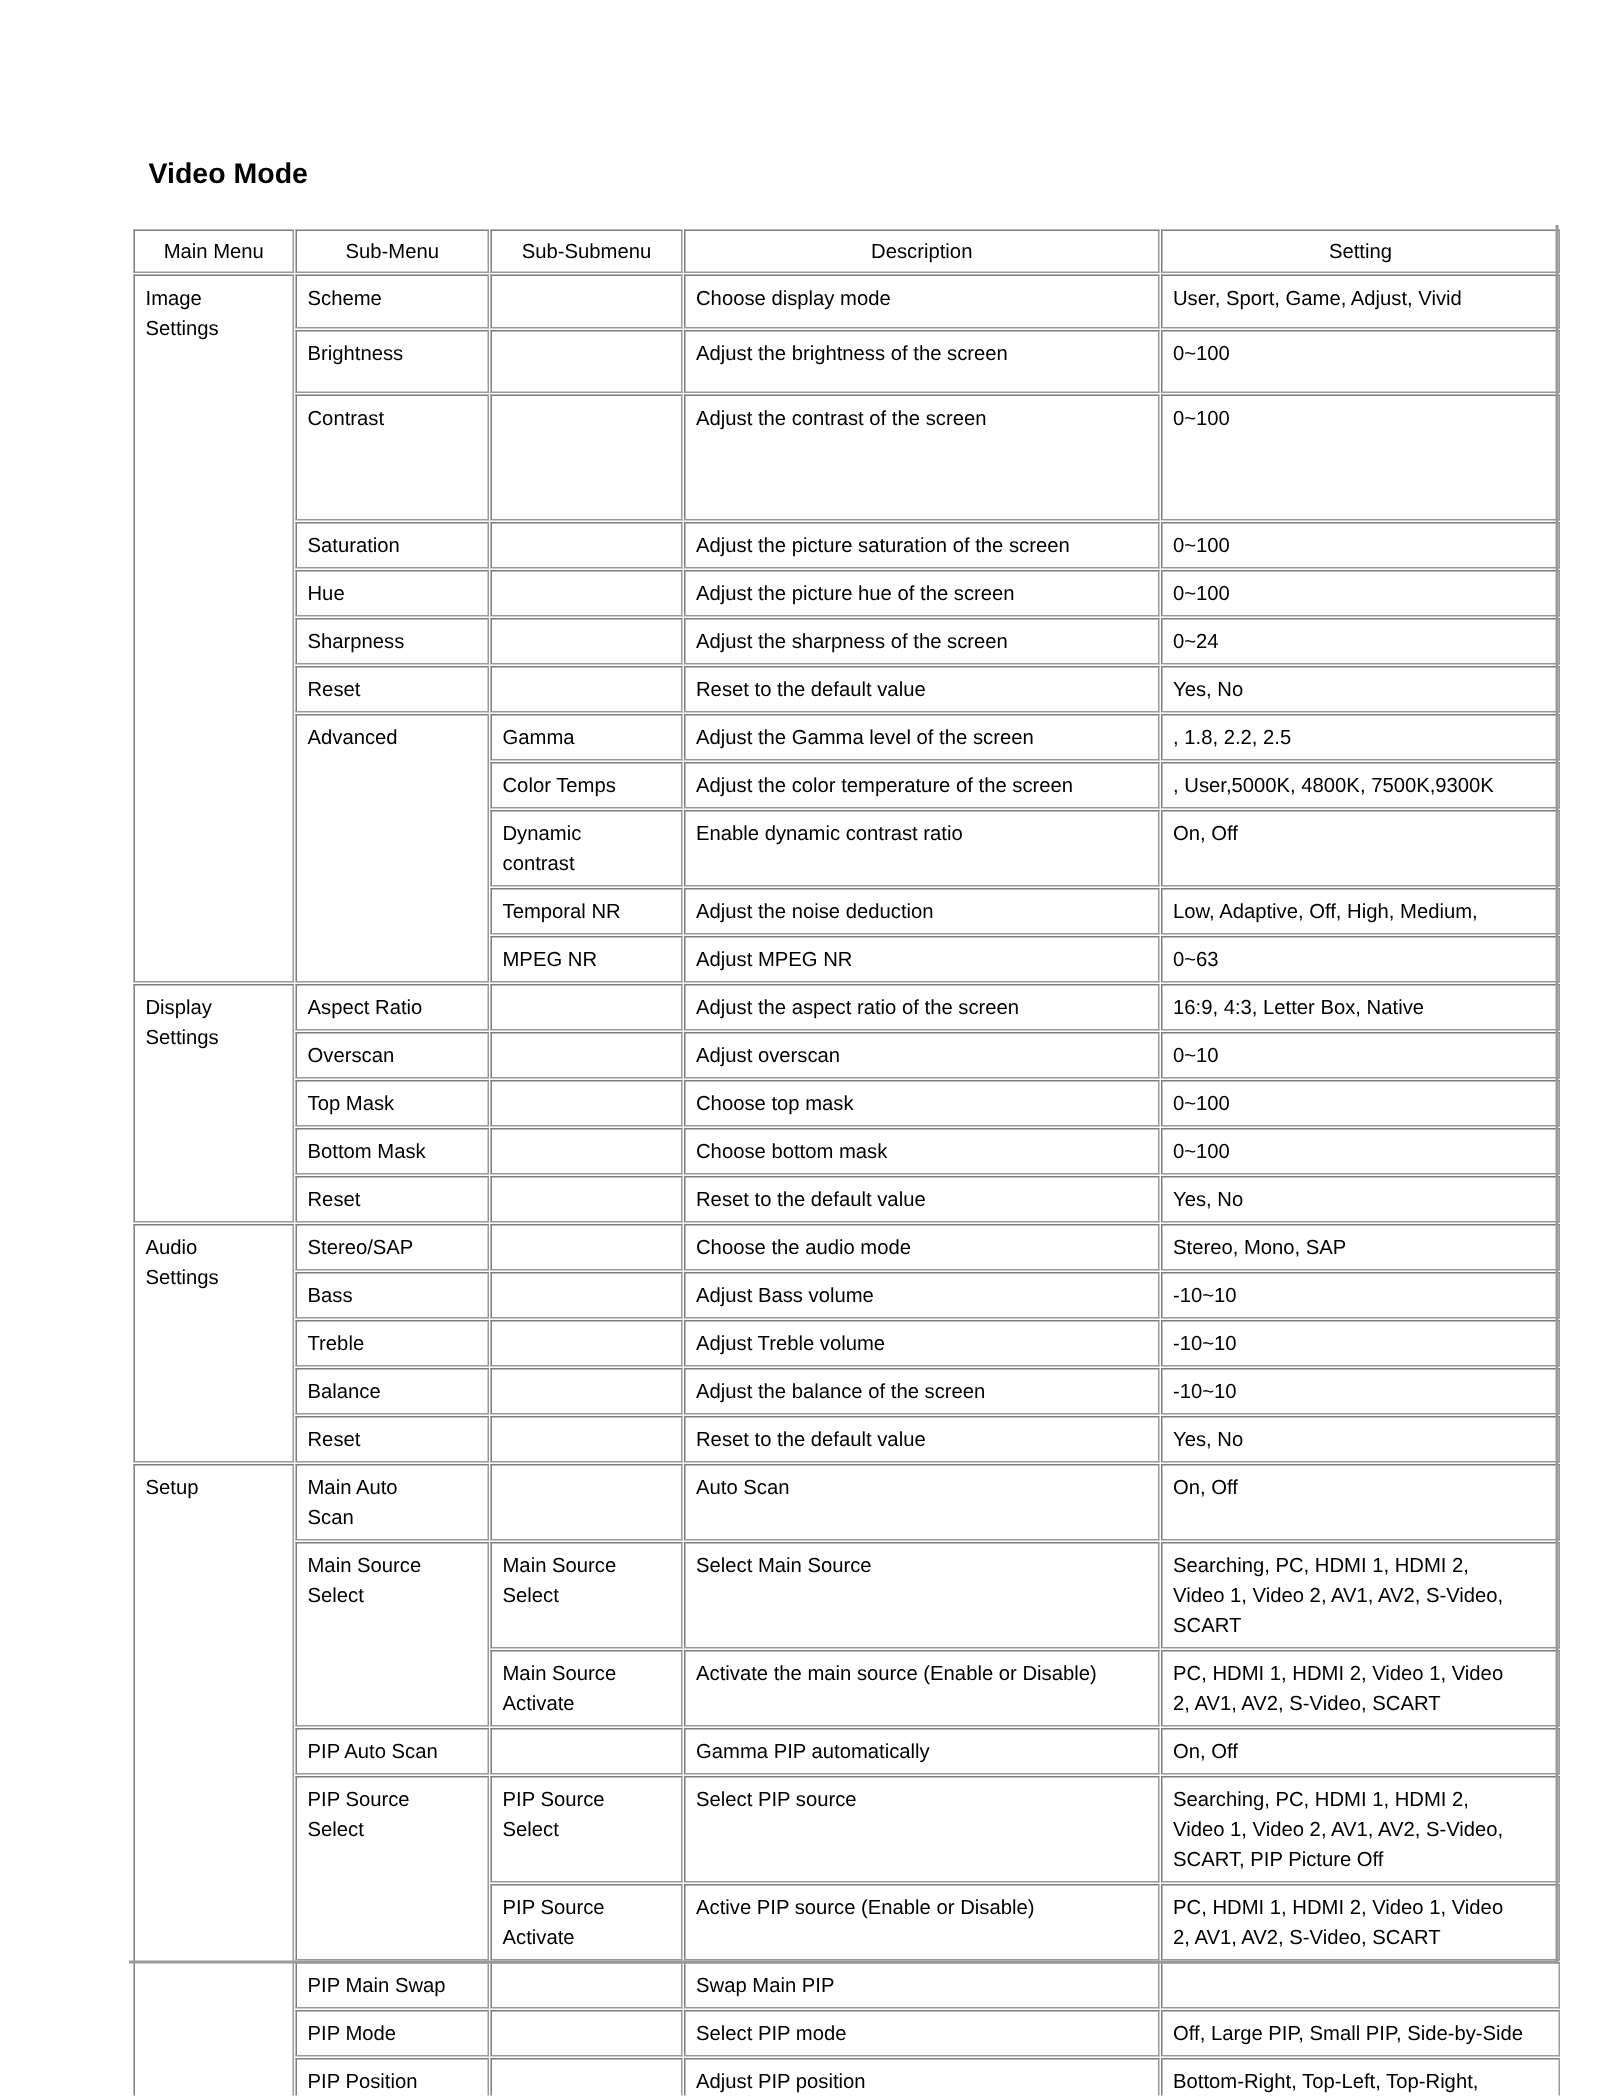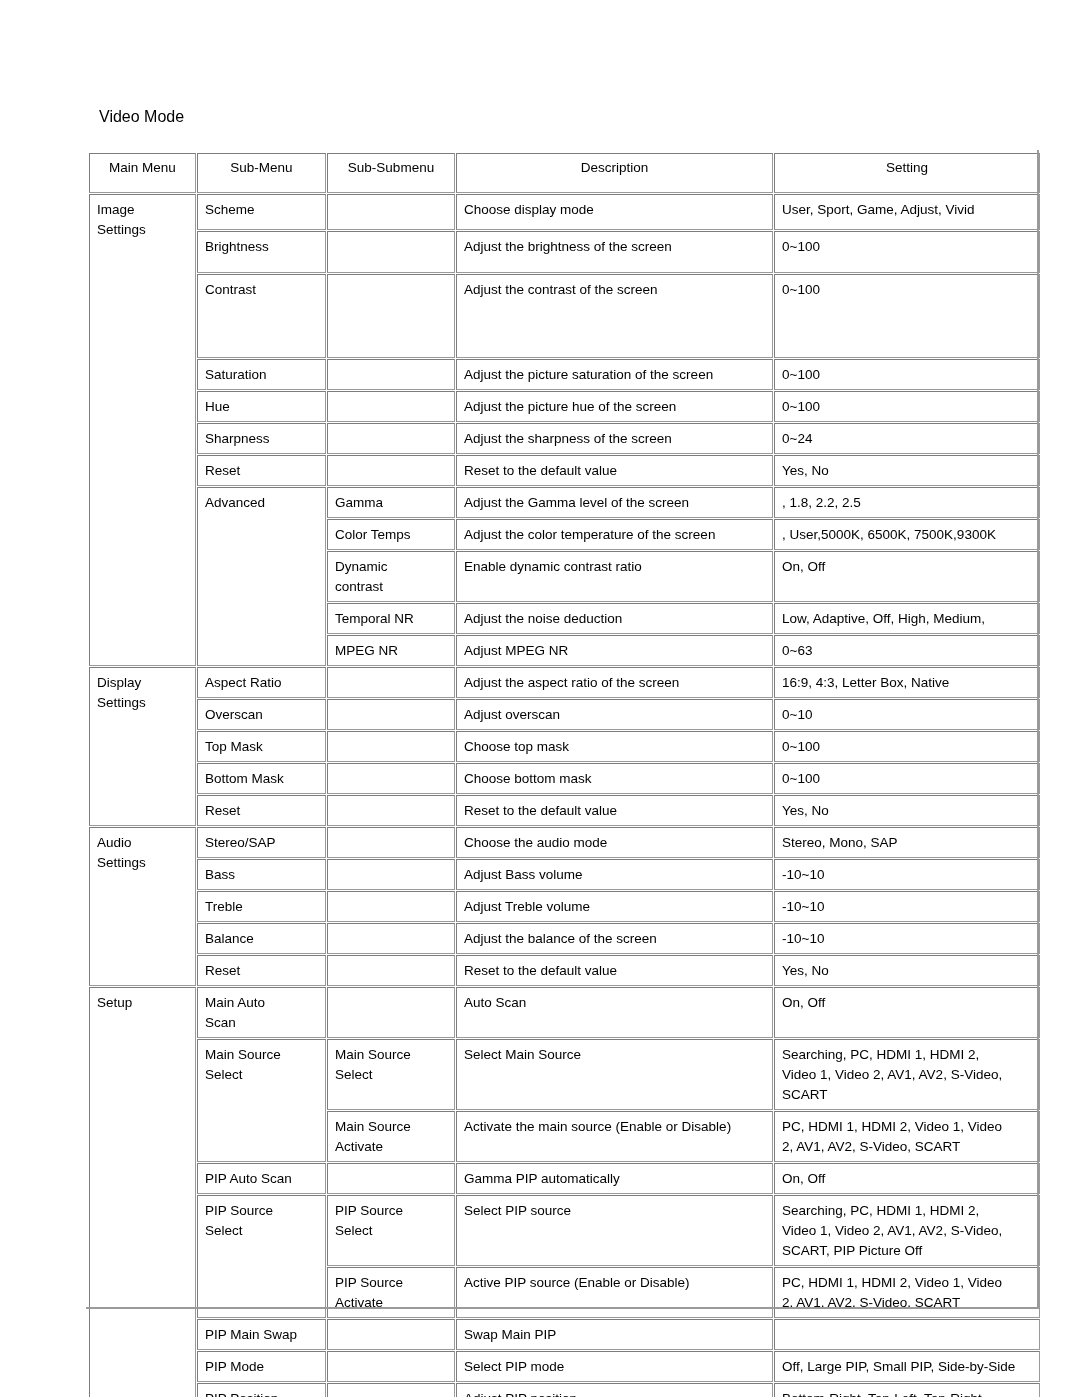--- a/index.html
+++ b/index.html
@@ -36,22 +36,22 @@
     font-weight: bold;
     letter-spacing: -0.1px;
     line-height: 28px;
     padding: 0 3px;
     white-space: nowrap;
   }
   .doc-subtitle {
     position: absolute;
     left: 99px;
     top: 104px;
-    font-size: 16px;
-    font-weight: normal;
+    font-size: 19px;
+    font-weight: bold;
     line-height: 26px;
     white-space: nowrap;
   }
 
   
   .osd-table {
     position: absolute;
     left: 88px;
     top: 152px;
     width: 947px;
@@ -69,21 +69,21 @@
     padding: 5px 7px 4px 7px;
     vertical-align: top;
     font-weight: normal;
     text-align: left;
     line-height: 20px;
     box-sizing: border-box;
   }
   .osd-table thead th {
     text-align: center;
     padding-top: 4px;
-    padding-bottom: 14px;
+    padding-bottom: 3px;
     height: 26px;
   }
   .bold-cell { font-weight: bold; }
 
   
   col.c-main { width: 107px; }
   col.c-sub  { width: 129px; }
   col.c-subsub { width: 128px; }
   col.c-desc { width: 317px; }
   col.c-set  { width: 266px; }
@@ -181,21 +181,21 @@
         </tr>
         <tr style="height: 28px;">
           <td rowspan="5">Advanced</td>
           <td>Gamma</td>
           <td>Adjust the Gamma level of the screen</td>
           <td>, 1.8, 2.2, 2.5</td>
         </tr>
         <tr style="height: 28px;">
           <td>Color Temps</td>
           <td>Adjust the color temperature of the screen</td>
-          <td>, User,5000K, 6500K, 7500K,9300K</td>
+          <td>, User,5000K, 4800K, 7500K,9300K</td>
         </tr>
         <tr style="height: 38px;">
           <td>Dynamic<br>contrast</td>
           <td>Enable dynamic contrast ratio</td>
           <td>On, Off</td>
         </tr>
         <tr style="height: 27px;">
           <td>Temporal NR</td>
           <td>Adjust the noise deduction</td>
           <td>Low, Adaptive, Off, High, Medium,</td>

